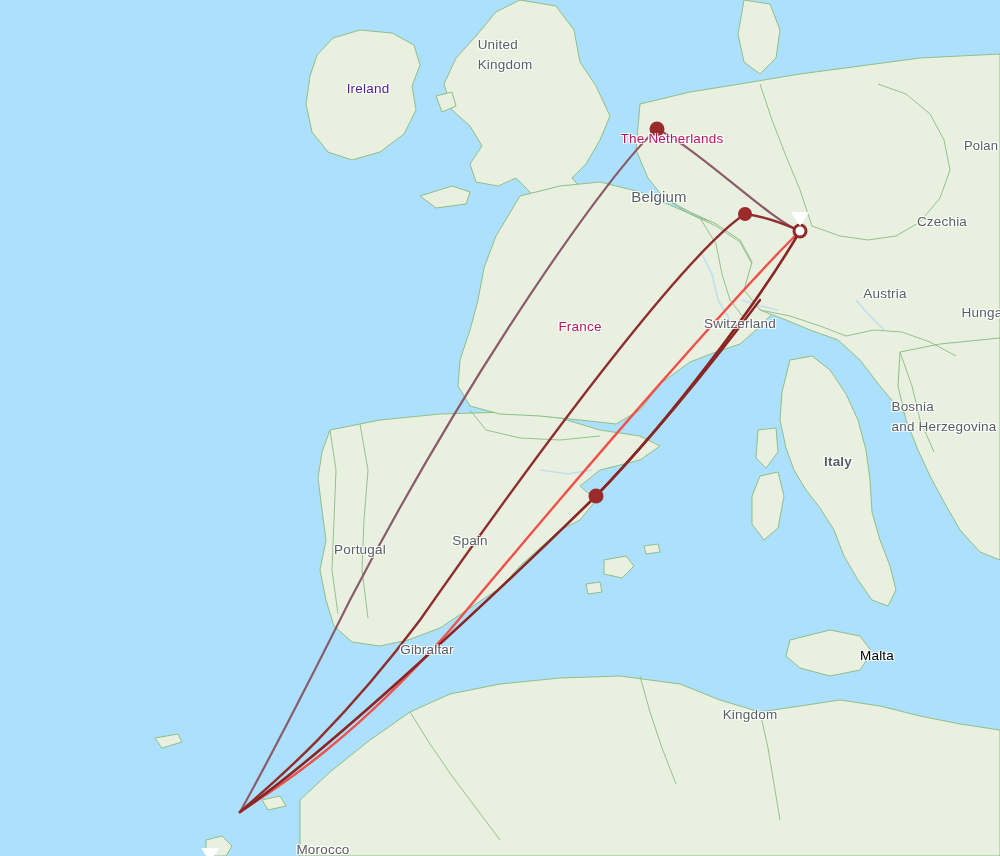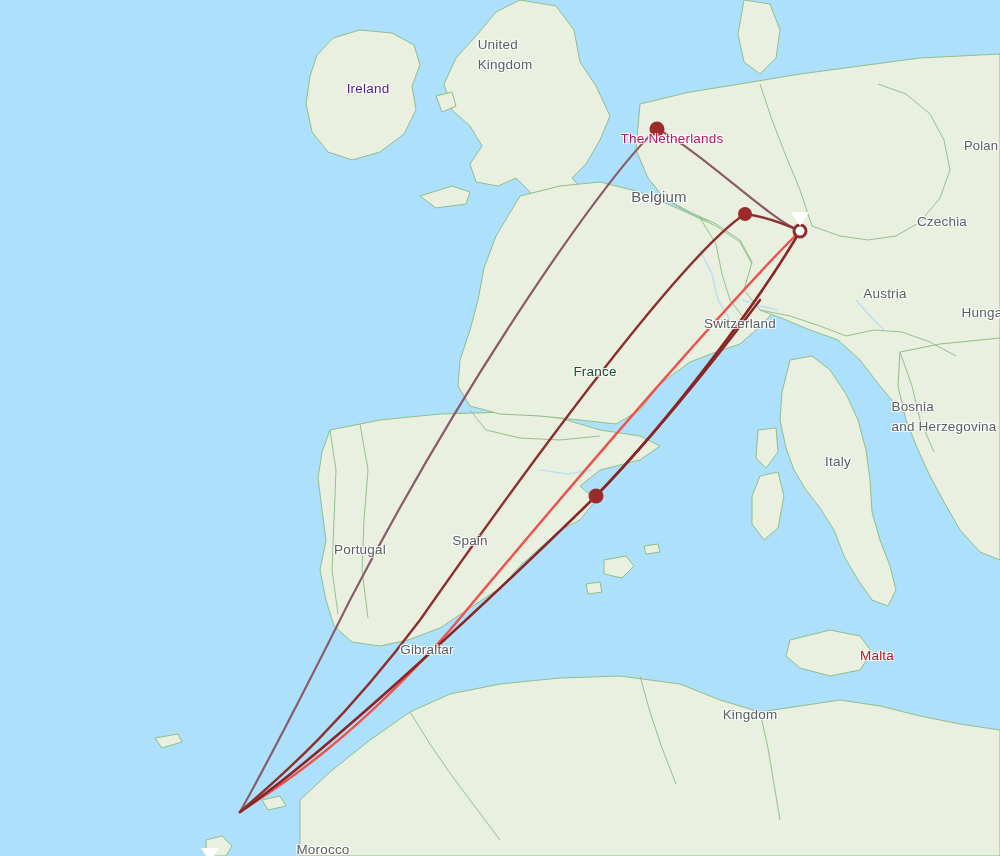--- a/index.html
+++ b/index.html
@@ -149,30 +149,30 @@
       <div class="node-dot" style="width: 14px; height: 14px; background: rgb(155, 43, 43); left: 745px; top: 214px;"></div>
       <div class="node-dot" style="width: 15px; height: 15px; background: rgb(155, 43, 43); left: 596px; top: 496px;"></div>
       <div class="node-dot" style="width: 9px; height: 9px; background: rgb(255, 255, 255); border: 3px solid rgb(142, 42, 42); left: 800px; top: 231px; z-index: 5;"></div>
     </div>
   <div id="labels">
       <div class="country-label" style="left: 368px; top: 89px; font-size: 13.5px; color: #4c1d95;">Ireland</div>
       <div class="country-label" style="left: 505px; top: 55px; font-size: 13.5px; color: rgb(91, 95, 99);">United
 Kingdom</div>
       <div class="country-label" style="left: 672px; top: 139px; font-size: 13.5px; color: #be185d;">The Netherlands</div>
       <div class="country-label" style="left: 659px; top: 197px; font-size: 15px; color: rgb(91, 95, 99);">Belgium</div>
-      <div class="country-label" style="left: 595px; top: 327px; font-size: 13.5px; color: #14532d; margin-top: 45px;">France</div>
+      <div class="country-label" style="left: 580px; top: 327px; font-size: 13.5px; color: #be185d;">France</div>
       <div class="country-label" style="left: 740px; top: 324px; font-size: 13.5px; color: rgb(91, 95, 99);">Switzerland</div>
       <div class="country-label" style="left: 902px; top: 222px; font-size: 13.5px; color: rgb(91, 95, 99); margin-left: 40px;">Czechia</div>
       <div class="country-label" style="left: 981px; top: 146px; font-size: 13px; color: rgb(91, 95, 99);">Polan</div>
       <div class="country-label" style="left: 885px; top: 294px; font-size: 13.5px; color: rgb(91, 95, 99);">Austria</div>
       <div class="country-label" style="left: 982px; top: 313px; font-size: 13.5px; color: rgb(91, 95, 99);">Hunga</div>
       <div class="country-label" style="left: 944px; top: 417px; font-size: 13.5px; color: rgb(91, 95, 99);">Bosnia
 and Herzegovina</div>
-      <div class="country-label" style="left: 838px; top: 462px; font-size: 13.5px; color: rgb(91, 95, 99);">Italy</div>
-      <div class="country-label" style="left: 877px; top: 656px; font-size: 13.5px; color: #b91c1c;">Malta</div>
+      <div class="country-label" style="left: 838px; top: 462px; font-size: 13.5px; color: rgb(91, 95, 99); font-weight: bold;">Italy</div>
+      <div class="country-label" style="left: 877px; top: 656px; font-size: 13.5px; color: #000000;">Malta</div>
       <div class="country-label" style="left: 750px; top: 715px; font-size: 13.5px; color: rgb(91, 95, 99);">Kingdom</div>
       <div class="country-label" style="left: 470px; top: 541px; font-size: 13.5px; color: rgb(91, 95, 99);">Spain</div>
       <div class="country-label" style="left: 360px; top: 550px; font-size: 13.5px; color: rgb(91, 95, 99);">Portugal</div>
       <div class="country-label" style="left: 427px; top: 650px; font-size: 13.5px; color: rgb(91, 95, 99);">Gibraltar</div>
       <div class="country-label" style="left: 323px; top: 850px; font-size: 13.5px; color: rgb(91, 95, 99);">Morocco</div>
     </div>
 
   <div class="callout-tail" id="tail-NUE" style="left: 791px; top: 212px; z-index: 19;"></div>
 
   <div class="callout-tail" id="tail-LPA" style="left: 201px; top: 848px; z-index: 19;"></div>

